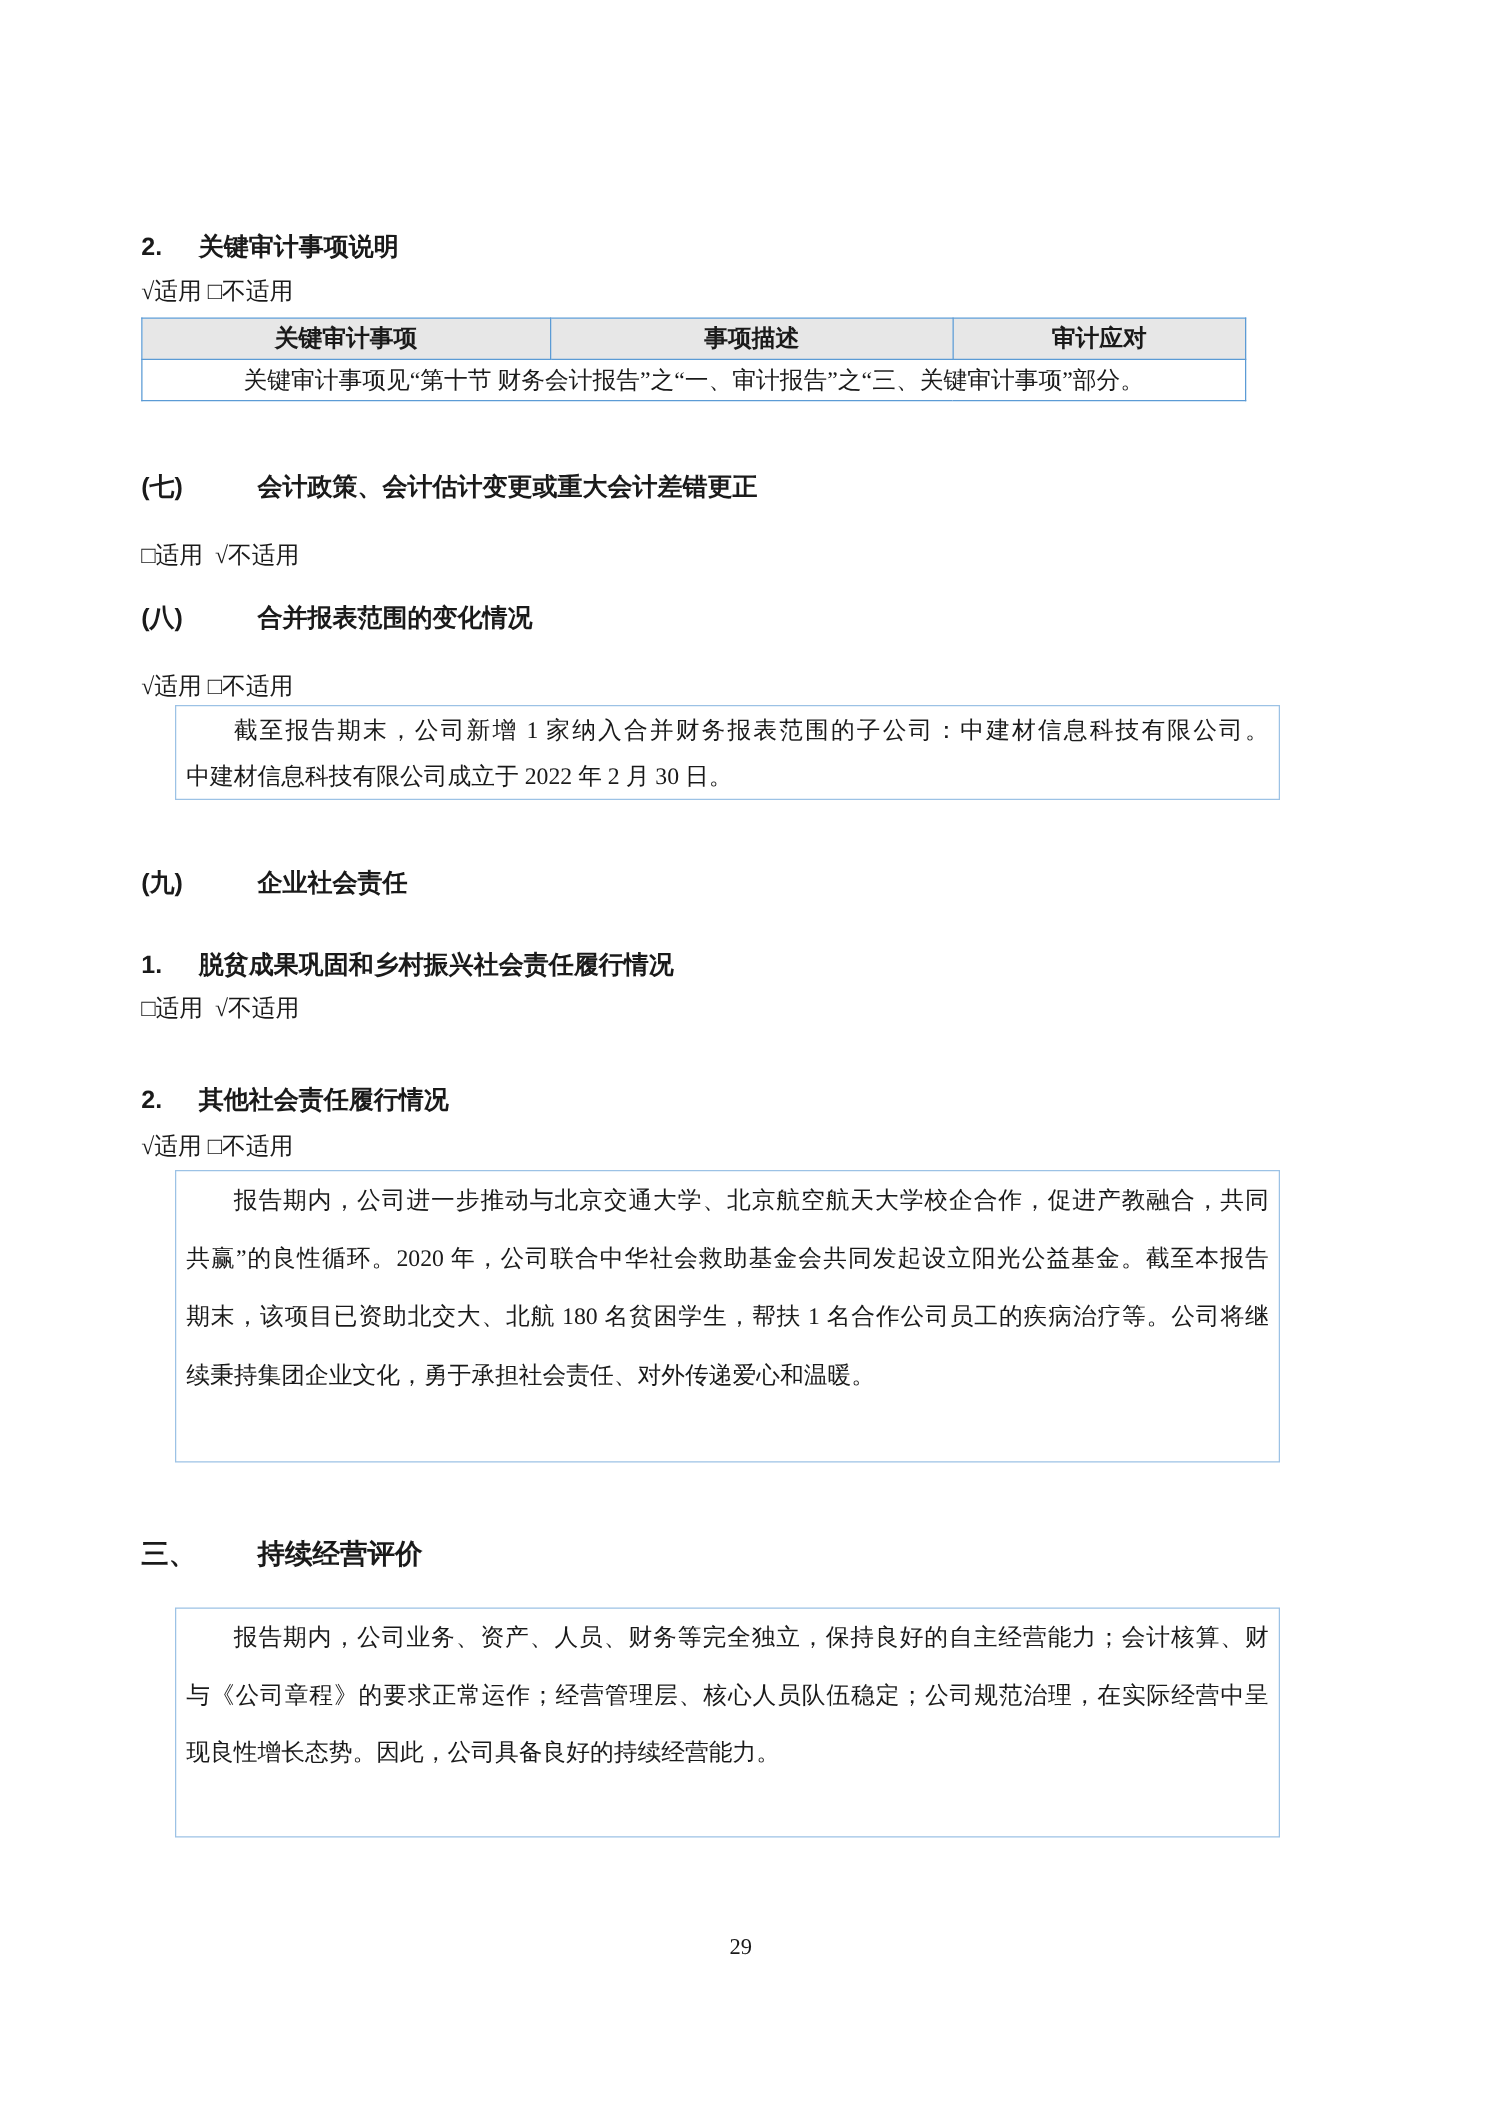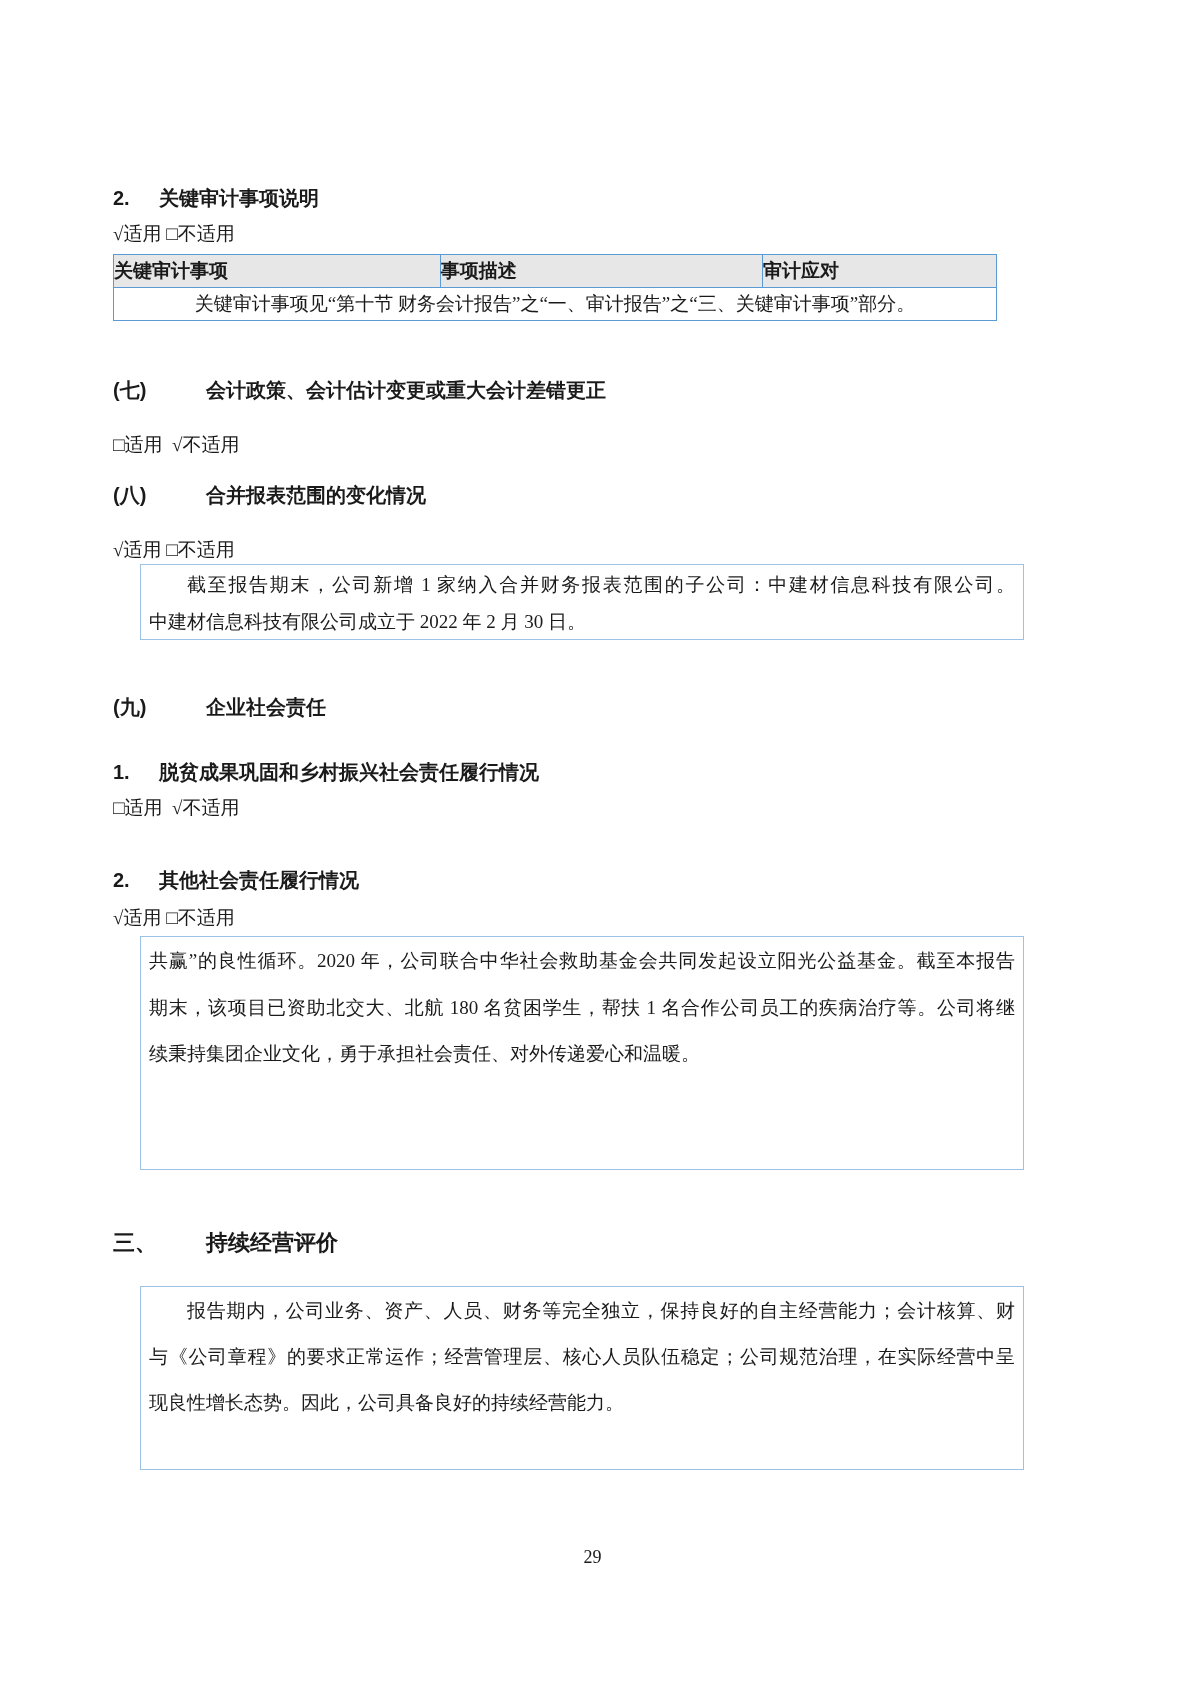--- a/index.html
+++ b/index.html
@@ -22,21 +22,21 @@
   .h-lg { font-size:22px; line-height:26px; }
   .app { font-size:19px; line-height:24px; white-space:pre-wrap; }
   table.tbl {
     border-collapse:collapse; width:884px; table-layout:fixed;
     font-size:19px;
   }
   table.tbl th {
     border:1px solid var(--table-border,#5B9BD5);
     background:var(--table-header-bg,#E7E7E7);
     font-family:"Liberation Sans","DejaVu Sans",sans-serif;
-    font-weight:bold; height:33px; text-align:left; vertical-align:middle;
+    font-weight:bold; height:33px; text-align:center; vertical-align:middle;
   }
   table.tbl td {
     border:1px solid var(--table-border,#5B9BD5);
     height:33px; text-align:center; vertical-align:middle;
     font-family:"Liberation Serif","DejaVu Serif",serif;
   }
   .box {
     border:1px solid var(--box-border,#9CC2E5);
     font-size:19px; padding:1px 8px 0 8px; overflow:hidden;margin-left:27px;
   }
@@ -108,20 +108,21 @@
     <span>脱贫成果巩固和乡村振兴社会责任履行情况</span>
   </div>
   <div class="app abs" style="top:796px">□适用  √不适用</div>
 
   <div class="head abs" style="top:868px">
     <span class="num n-sm">2.</span>
     <span>其他社会责任履行情况</span>
   </div>
   <div class="app abs" style="top:906px">√适用 □不适用</div>
   <div class="box bx2 abs" style="top:936px">
+    <div class="line j ind">报告期内，公司进一步推动与北京交通大学、北京航空航天大学校企合作，促进产教融合，共同</div>
     <div class="line j">共赢”的良性循环。2020 年，公司联合中华社会救助基金会共同发起设立阳光公益基金。截至本报告</div>
     <div class="line j">期末，该项目已资助北交大、北航 180 名贫困学生，帮扶 1 名合作公司员工的疾病治疗等。公司将继</div>
     <div class="line">续秉持集团企业文化，勇于承担社会责任、对外传递爱心和温暖。</div>
   </div>
 
   <div class="head h-lg abs" style="top:1230px">
     <span class="num n-md">三、</span>
     <span>持续经营评价</span>
   </div>
   <div class="box bx3 abs" style="top:1286px">

